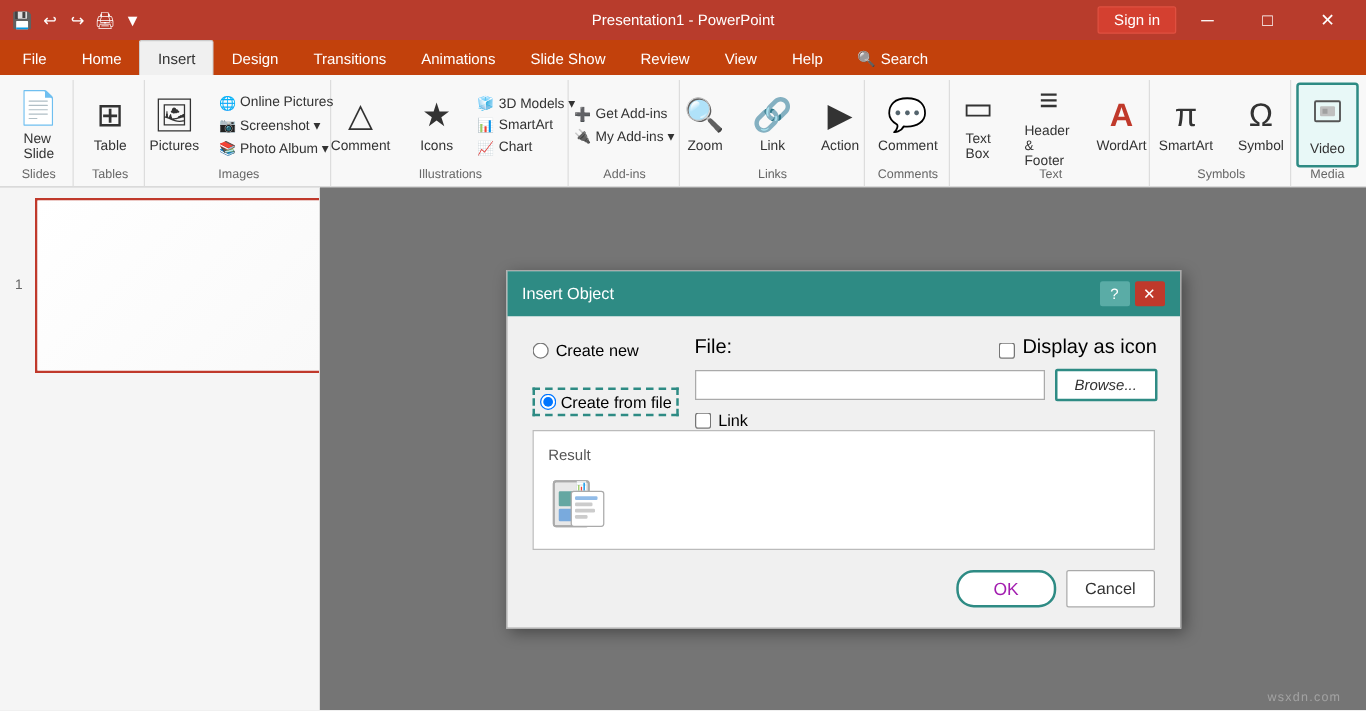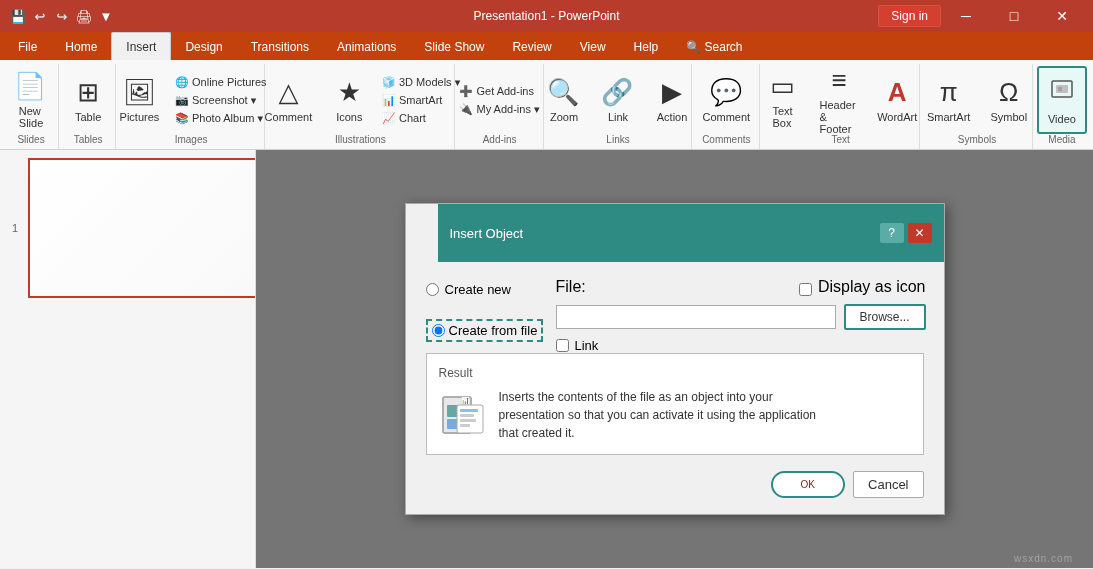--- a/index.html
+++ b/index.html
@@ -189,27 +189,26 @@
     
     .dialog {
       background: #f0f0f0;
       border: 1px solid #aaa;
       box-shadow: 3px 3px 12px rgba(0,0,0,0.4);
       width: 540px;
     }
     .dialog-titlebar {
       background: #2e8b84;
       color: white;
-      padding: 19px 12px;
+      padding: 8px 12px;
       display: flex;
       align-items: center;
       justify-content: space-between;
       font-size: 13px;
       font-weight: 400;
-      margin-left: 32px;
     }
     .dialog-titlebar-btns { display: flex; gap: 4px; }
     .dialog-tb-btn {
       width: 24px;
       height: 20px;
       background: #5aaca6;
       border: none;
       color: white;
       cursor: pointer;
       font-size: 12px;
@@ -239,20 +238,21 @@
       font-size: 12px;
     }
     .browse-btn {
       background: white;
       border: 2px solid #2e8b84;
       padding: 4px 14px;
       font-size: 12px;
       cursor: pointer;
       border-radius: 2px;
       color: #333;
+      font-style: italic;
     }
 
     
     .link-row {
       display: flex;
       align-items: center;
       gap: 6px;
       font-size: 13px;
       margin-top: 2px;
     }
@@ -292,24 +292,24 @@
     .dialog-buttons {
       display: flex;
       justify-content: flex-end;
       gap: 8px;
       margin-top: 16px;
     }
     .btn-ok {
       background: white;
       border: 2px solid #2e8b84;
       padding: 5px 28px;
-      font-size: 10px;
+      font-size: 14px;
       cursor: pointer;
       border-radius: 14px;
-      color: #7f1d1d;
+      color: #a21caf;
     }
     .btn-cancel {
       background: white;
       border: 1px solid #aaa;
       padding: 5px 14px;
       font-size: 13px;
       cursor: pointer;
       border-radius: 2px;
       color: #333;
     }
@@ -640,21 +640,20 @@
                     <rect x="8" y="14" width="14" height="12" rx="1" fill="#2e8b84" opacity="0.7"></rect>
                     <text x="22" y="12" font-size="7" fill="#666">📊</text>
 
                     <rect x="18" y="14" width="26" height="28" rx="2" fill="white" stroke="#aaa" stroke-width="1"></rect>
                     <rect x="21" y="18" width="18" height="3" rx="1" fill="#4a90d9" opacity="0.6"></rect>
                     <rect x="21" y="23" width="14" height="3" rx="1" fill="#ccc"></rect>
                     <rect x="21" y="28" width="16" height="3" rx="1" fill="#ccc"></rect>
                     <rect x="21" y="33" width="10" height="3" rx="1" fill="#ccc"></rect>
                   </svg>
                 </div>
-                <div class="result-text">Inserts the contents of the file as an object into your presentation so that you can activate it using the application that created it.</div>
               </div>
             </div>
 
             <div class="dialog-buttons">
               <button class="btn-ok">OK</button>
               <button class="btn-cancel">Cancel</button>
             </div>
           </div>
         </div>
       </div>

